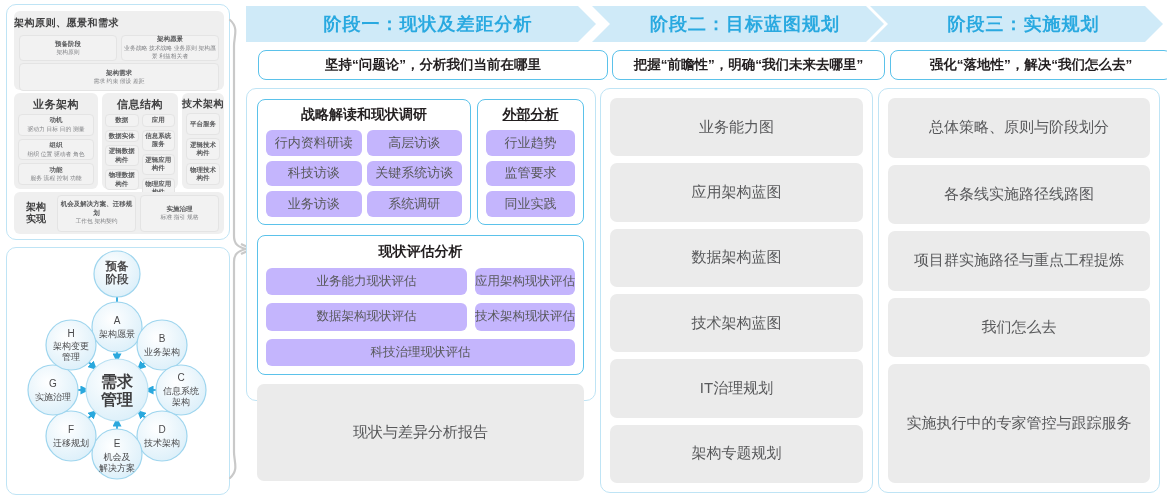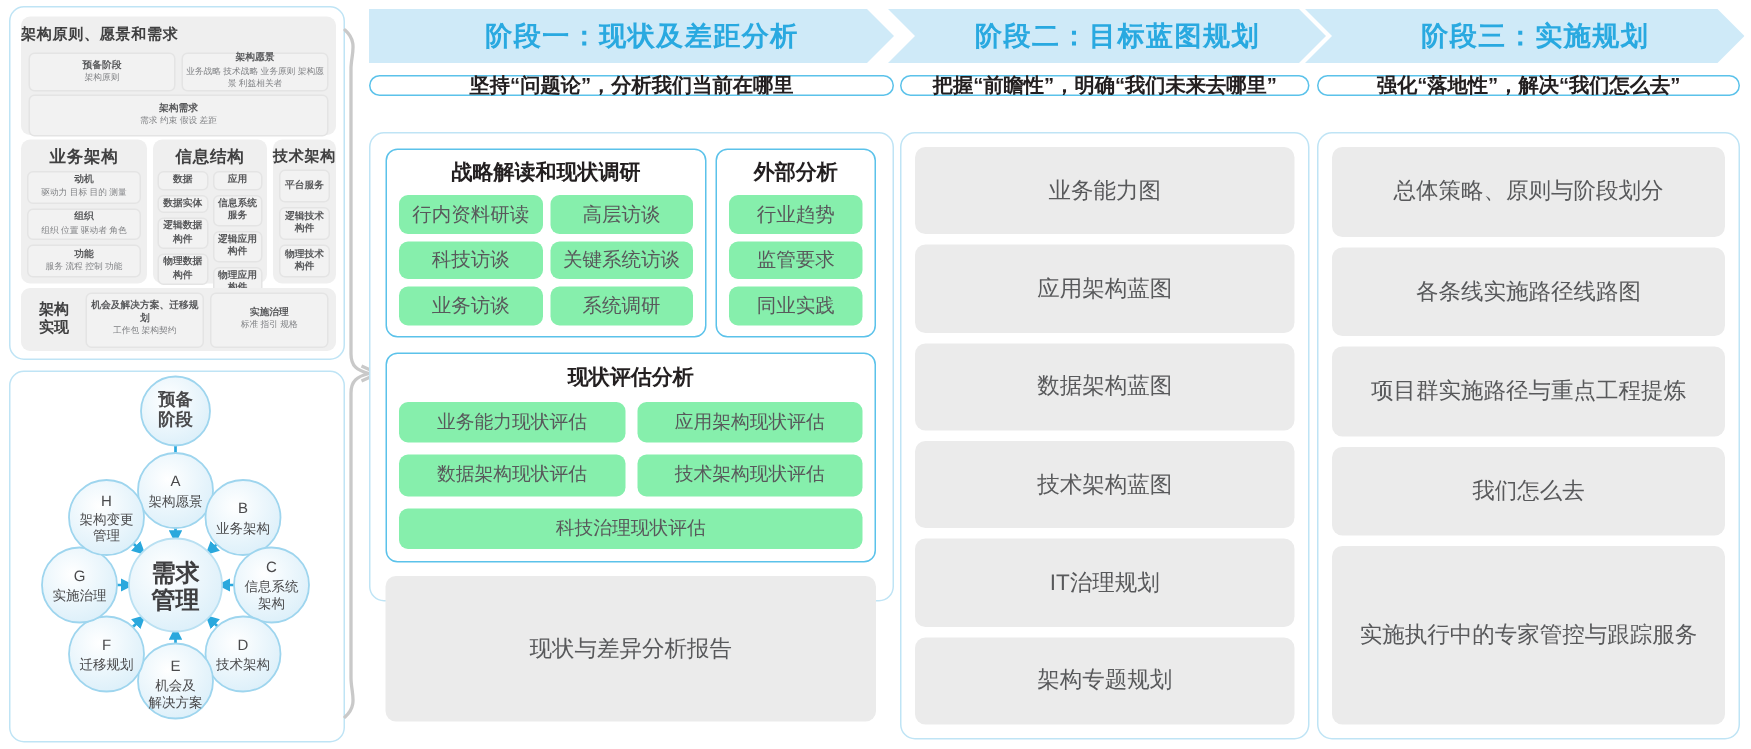--- a/index.html
+++ b/index.html
@@ -68,40 +68,41 @@
 
   
   .phase-hdr{position:absolute;top:6px;height:36px;}
   .phase-hdr .lbl{
     position:absolute;inset:0;
     display:flex;align-items:center;justify-content:center;
     font-size:18px;font-weight:bold;color:#29a9e0;letter-spacing:1px;
     padding-left:14px;box-sizing:border-box;
   }
   .phase-sub{
-    position:absolute;top:50px;height:14px;
+    position:absolute;top:50px;height:30px;
     border:1.5px solid #5bc2ea;border-radius:8px;background:#fff;
     display:flex;align-items:center;justify-content:center;
     font-size:13.5px;font-weight:bold;color:#231f20;
     box-sizing:border-box;
+    margin-left:12px;
   }
   .phase-body{
     position:absolute;top:88px;
     border:1.5px solid #bfe4f5;border-radius:10px;background:#fff;
     box-sizing:border-box;
   }
 
   
   .inner-card{
     border:1.5px solid #5bc2ea;border-radius:8px;background:#fff;
     box-sizing:border-box;
   }
   .card-title{font-size:14px;font-weight:bold;color:#231f20;text-align:center;}
   .chip{
-    background:#86efac;border-radius:6px;
+    background:#c4b5fd;border-radius:6px;
     display:flex;align-items:center;justify-content:center;
     font-size:13px;color:#58595b;text-align:center;
     box-sizing:border-box;
   }
   .chip.sm{font-size:12.5px;}
 
   .stack-chip{
     background:#ebebeb;border-radius:7px;
     display:flex;align-items:center;justify-content:center;
     font-size:15px;color:#58595b;text-align:center;
@@ -317,31 +318,31 @@
         <div class="chip">行内资料研读</div>
         <div class="chip">高层访谈</div>
         <div class="chip">科技访谈</div>
         <div class="chip">关键系统访谈</div>
         <div class="chip">业务访谈</div>
         <div class="chip">系统调研</div>
       </div>
     </div>
 
     <div class="inner-card" style="position:absolute;left:230px;top:10px;width:107px;height:126px;">
-      <div class="card-title" style="margin-top:6px;">外部分析</div>
+      <div class="card-title" style="margin-top:6px;text-decoration:underline;">外部分析</div>
       <div style="position:absolute;left:8px;right:8px;top:30px;bottom:7px;display:grid;grid-template-rows:1fr 1fr 1fr;gap:5px;">
         <div class="chip">行业趋势</div>
         <div class="chip">监管要求</div>
         <div class="chip">同业实践</div>
       </div>
     </div>
 
     <div class="inner-card" style="position:absolute;left:10px;top:146px;width:327px;height:140px;">
       <div class="card-title" style="margin-top:7px;">现状评估分析</div>
-      <div style="position:absolute;left:8px;right:8px;top:32px;bottom:8px;display:grid;grid-template-columns:1fr 1fr;grid-template-rows:1fr 1fr 1fr;gap:8px;">
+      <div style="position:absolute;left:8px;right:8px;top:32px;bottom:8px;display:grid;grid-template-columns:1fr;grid-template-rows:1fr 1fr 1fr;gap:8px;">
         <div class="chip sm">业务能力现状评估</div>
         <div class="chip sm">应用架构现状评估</div>
         <div class="chip sm">数据架构现状评估</div>
         <div class="chip sm">技术架构现状评估</div>
         <div class="chip sm" style="grid-column:1 / span 2">科技治理现状评估</div>
       </div>
     </div>
 
     <div class="stack-chip" style="position:absolute;left:10px;top:295px;width:327px;height:97px;">现状与差异分析报告</div>
   </div>

